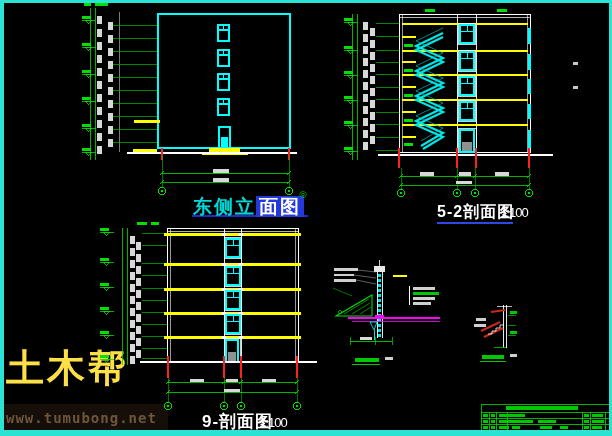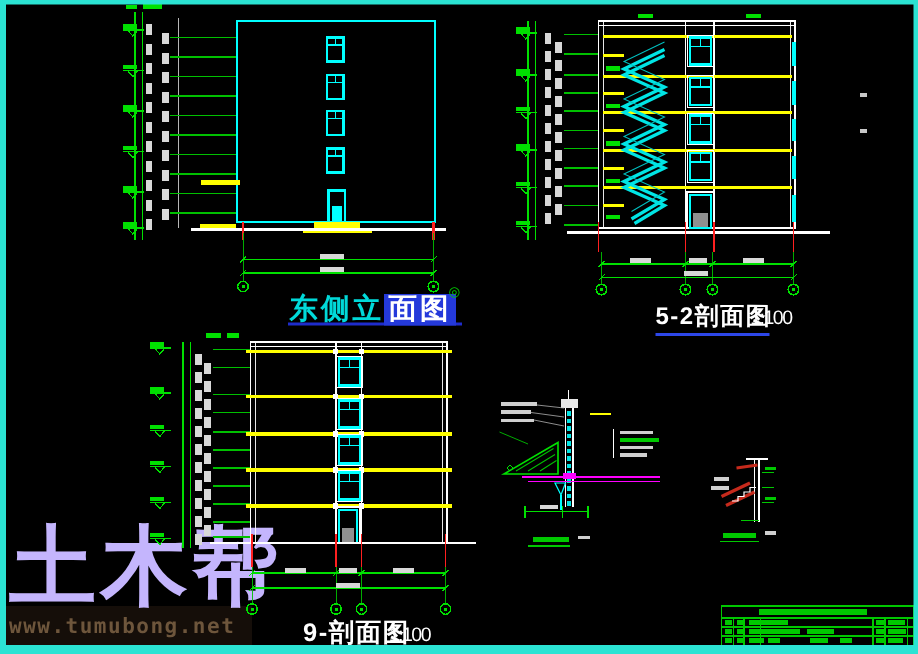--- a/index.html
+++ b/index.html
@@ -3,22 +3,22 @@
 <meta charset="utf-8">
 <style>
   html,body{margin:0;padding:0;background:#101010;}
   .screen{position:relative;width:612px;height:436px;background:#000;overflow:hidden;
           font-family:"Liberation Sans","DejaVu Sans",sans-serif;}
   .abs{position:absolute;}
   svg{shape-rendering:crispEdges;}
   
   .bstrip{position:absolute;background:#2BE3D3;z-index:50;}
   
-  .wm-logo{position:absolute;left:6px;top:349px;font-size:58px;font-weight:bold;
-           color:#c4b5fd;letter-spacing:3px;z-index:1;line-height:1;}
+  .wm-logo{position:absolute;left:6px;top:349px;font-size:38px;font-weight:bold;
+           color:#fde047;letter-spacing:3px;z-index:1;line-height:1;}
   .wm-band{position:absolute;left:0;top:404px;width:168px;height:26px;background:#150e09;z-index:1;}
   .wm-url{position:absolute;left:6px;top:410px;font-size:14px;font-weight:bold;
           font-family:"DejaVu Sans Mono","Liberation Mono",monospace;color:#6e563c;
           letter-spacing:1px;z-index:2;}
   
   .dtitle{position:absolute;z-index:10;white-space:nowrap;line-height:1;}
   .t-east{left:193px;top:197px;font-size:19px;font-weight:bold;color:#00d9d9;letter-spacing:2px;}
   .t-east .sel{background:#2439da;color:#ffffff;padding:0 3px;}
   .u-east{left:192px;top:215px;width:116px;height:2px;background:#1e2ccc;z-index:9;}
   .osnap{left:299px;top:190px;font-size:9px;color:#00cc00;z-index:11;}

